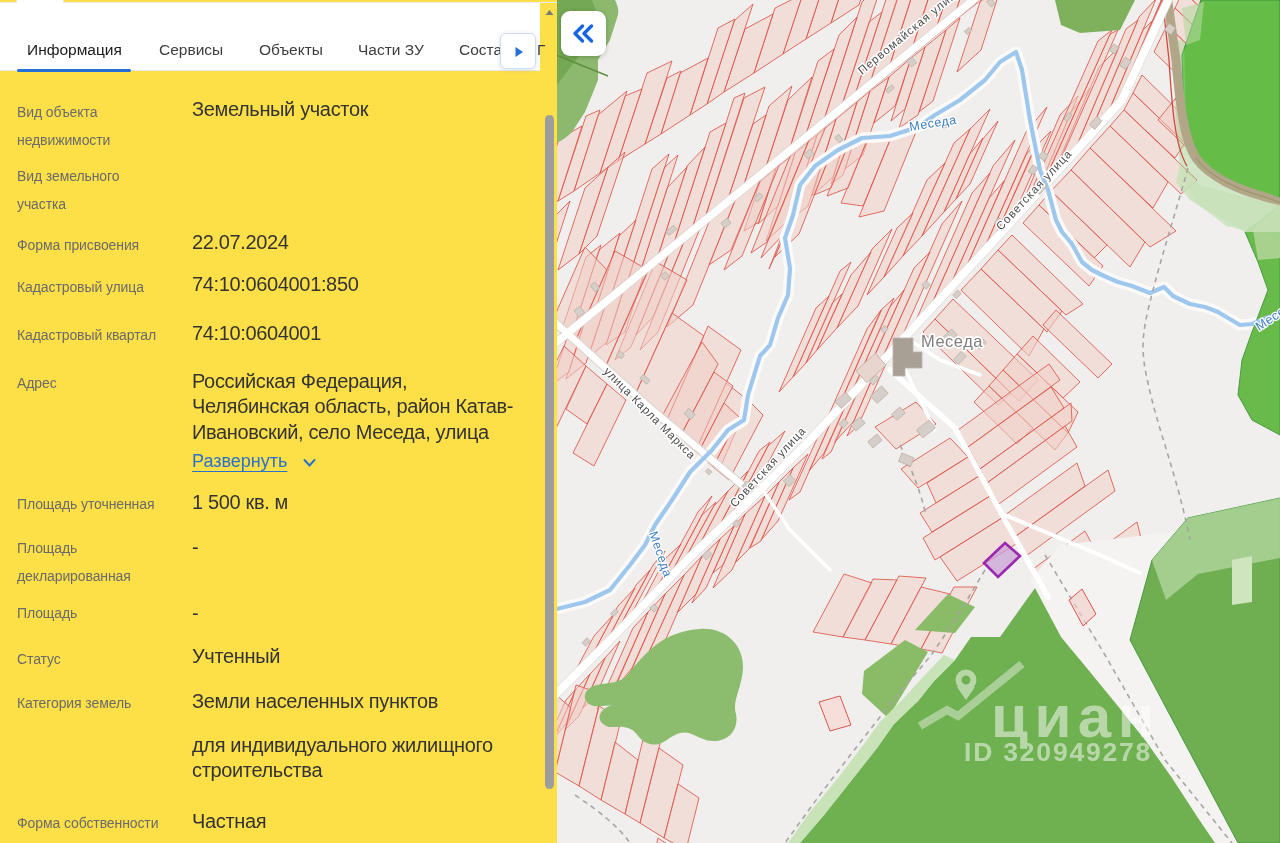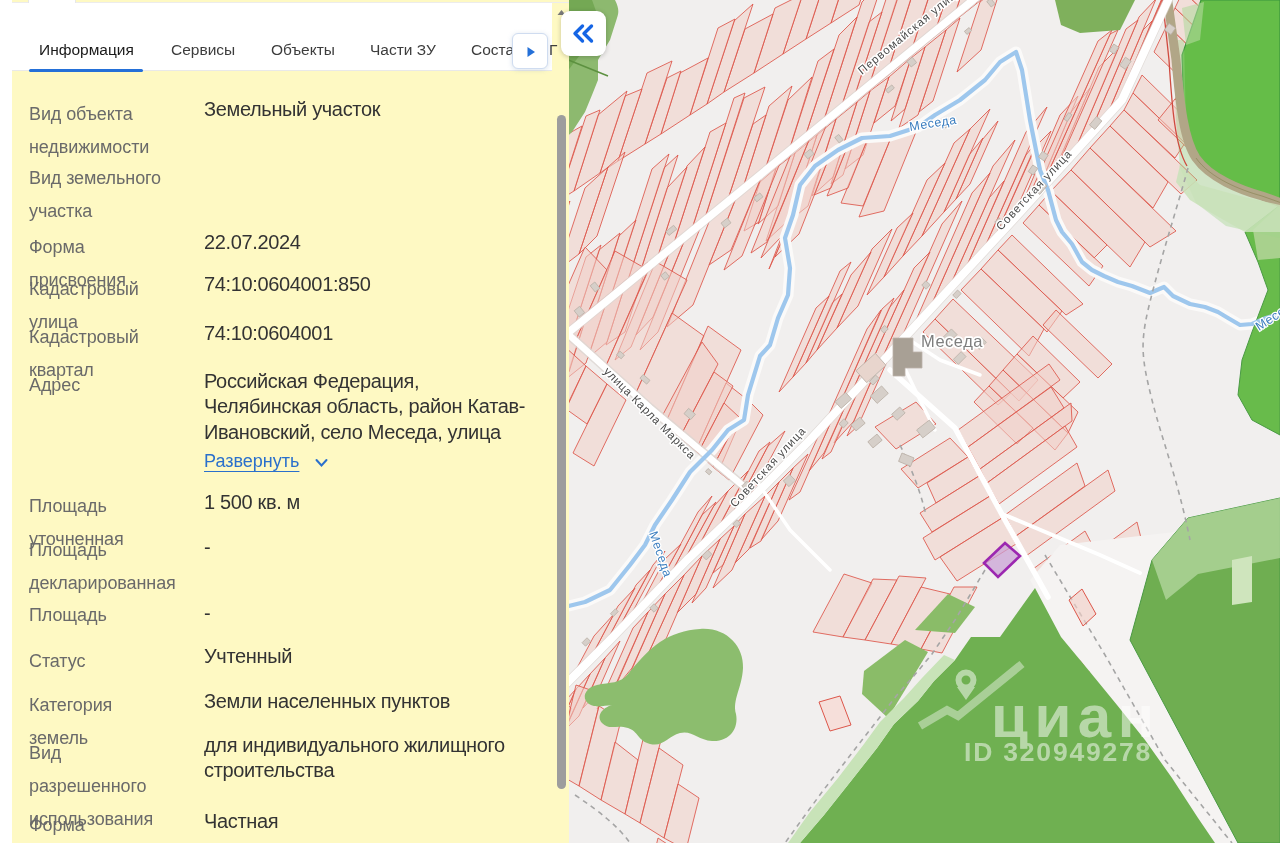--- a/index.html
+++ b/index.html
@@ -1,17 +1,17 @@
 <!DOCTYPE html>
 <html><head><meta charset="utf-8">
 <style>
 *{margin:0;padding:0;box-sizing:border-box}
 html,body{width:1280px;height:843px;overflow:hidden;font-family:"Liberation Sans",sans-serif;background:#fff}
-#panel{position:absolute;left:12px;top:0;width:557px;height:843px;background:#fef9c3;z-index:5}
-.lbl{position:absolute;left:17px;width:146px;font-size:18px;line-height:33px;color:#6a6a6a;letter-spacing:-0.1px}
+#panel{position:absolute;left:0;top:0;width:557px;height:843px;background:#fde047;z-index:5}
+.lbl{position:absolute;left:17px;width:146px;font-size:14px;line-height:28px;color:#6a6a6a;letter-spacing:-0.1px}
 .val{position:absolute;left:192px;width:340px;font-size:20px;line-height:25.4px;color:#333;letter-spacing:-0.35px}
 #tabs{position:absolute;left:0;top:3px;width:540px;height:68px;border-bottom:1px solid #e9e9e9;background:#fff}
 .tab{position:absolute;top:37px;font-size:15.5px;color:#3d3d3d;line-height:19px;white-space:nowrap}
 #topline{position:absolute;left:0;top:2px;width:557px;border-top:1px solid #ececec}
 #topbox{position:absolute;left:16px;top:-7px;width:48px;height:19px;border:1px solid #e7e7e7;border-radius:5px;background:#fff}
 #tabbtn{position:absolute;left:500px;top:33px;width:36px;height:36px;border:1px solid #cfdcf0;border-radius:6px;background:#fff;box-shadow:0 1px 5px rgba(120,150,190,.28);z-index:2}
 #tabbtn svg{position:absolute;left:14px;top:13px}
 #sbthumb{position:absolute;left:545px;top:115px;width:9px;height:674px;background:#9d9d9d;border-radius:5px}
 #map{position:absolute;left:557px;top:0;width:723px;height:843px}
 #mapbtn{position:absolute;left:561px;top:11px;width:45px;height:45px;background:#fff;border-radius:9px;box-shadow:0 1px 5px rgba(0,0,0,.22);z-index:6}
@@ -439,21 +439,20 @@
 
 <div class="lbl" style="top:599.1px">Площадь</div>
 <div class="val" style="top:601px">-</div>
 
 <div class="lbl" style="top:645.1px">Статус</div>
 <div class="val" style="top:643.6px">Учтенный</div>
 
 <div class="lbl" style="top:688.8px">Категория земель</div>
 <div class="val" style="top:688.7px">Земли населенных пунктов</div>
 
-<div class="lbl" style="top:737px">Вид разрешенного использования</div>
 <div class="val" style="top:733px">для индивидуального жилищного строительства</div>
 
 <div class="lbl" style="top:809.2px">Форма собственности</div>
 <div class="val" style="top:808.5px">Частная</div>
 
 <svg style="position:absolute;left:544px;top:7px" width="11" height="11" viewBox="0 0 11 11">
       <path d="M1.5,8 L5.5,3 L9.5,8 Z" fill="#7a7a7a"></path>
     </svg>
 <div id="sbthumb"></div>
 </div>

